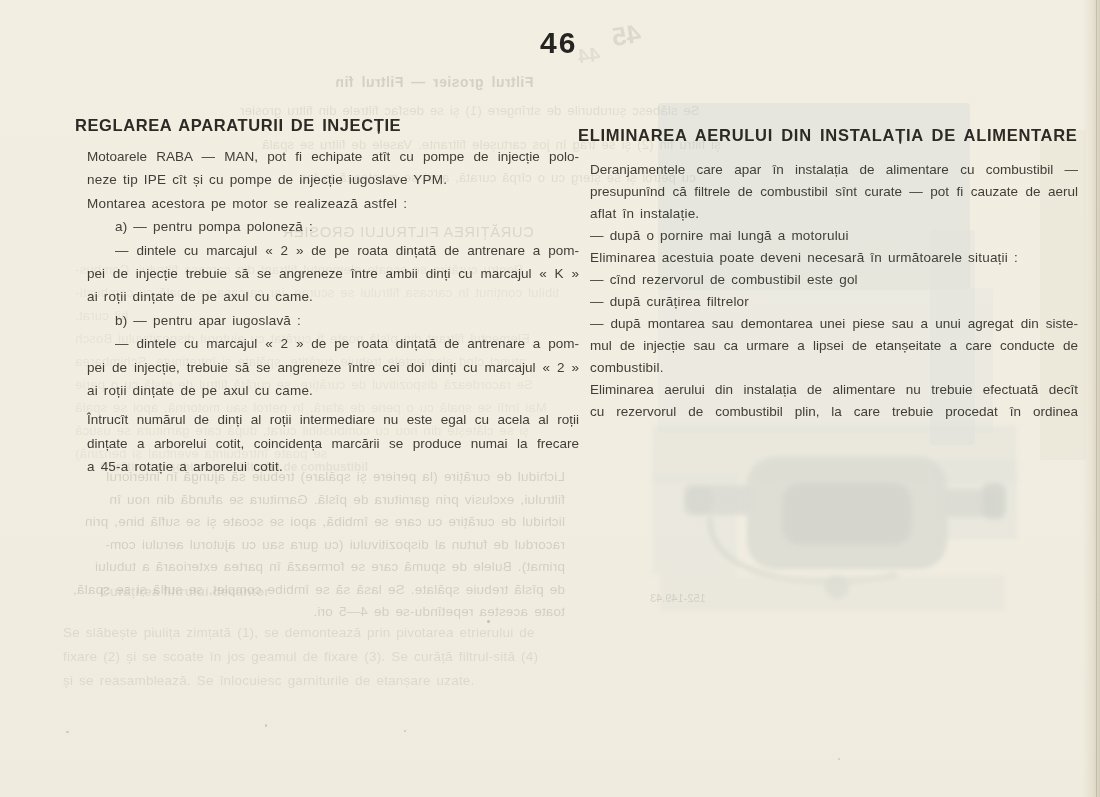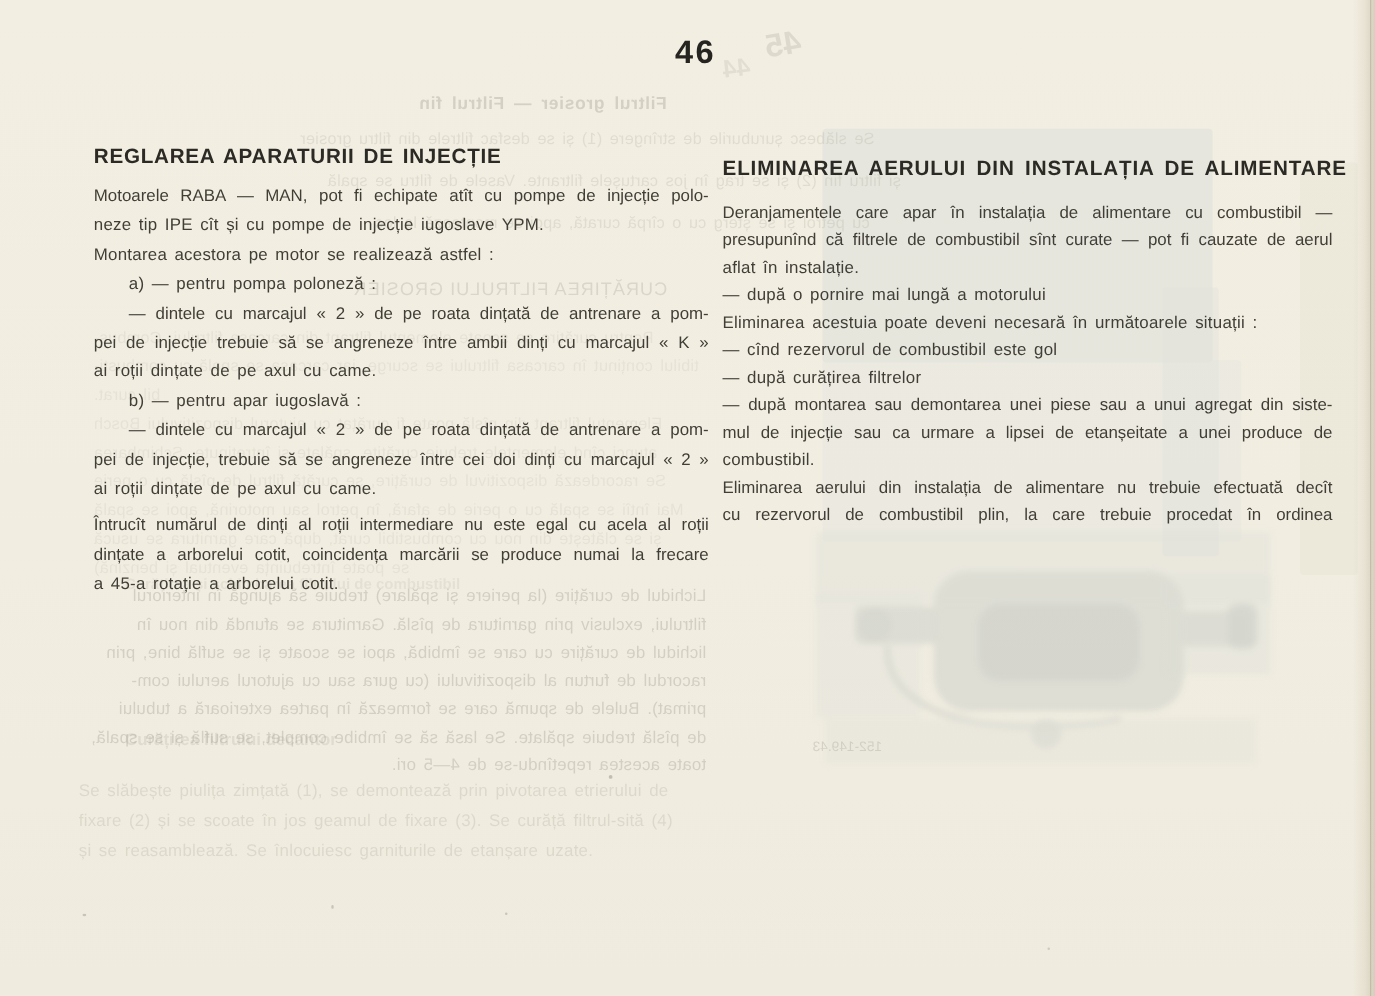--- a/index.html
+++ b/index.html
@@ -11,26 +11,26 @@
     color:#3f3d36;
   }
   
   .edge-shade {
     position:absolute; top:0; right:0; width:18px; height:100%;
     background: linear-gradient(to right, rgba(190,178,146,0) 0%, rgba(190,178,146,0.18) 55%, rgba(150,138,108,0.30) 100%);
   }
   .edge-line { position:absolute; top:0; right:3px; width:1px; height:100%; background:rgba(120,110,86,0.25); }
 
   
-  .page-number { position:absolute; left:540px; top:26px; font-size:26px; font-weight:700; color:#262420; letter-spacing:2px; }
+  .page-number { position:absolute; left:540px; top:26px; font-size:30px; font-weight:700; color:#262420; letter-spacing:2px; }
   .heading { position:absolute; font-weight:700; font-size:16.5px; color:#2c2a25; white-space:nowrap; }
   #left-heading  { left:75px;  top:116px; letter-spacing:0.6px; word-spacing:2px; }
   #right-heading { left:578px; top:126px; letter-spacing:0.7px; word-spacing:3px; }
 
-  .col { position:absolute; font-size:13.5px; color:#403e37; }
+  .col { position:absolute; font-size:13.5px; color:#403e37;margin-left:12px; }
   #left-col  { left:75px;  top:145px; width:492px; line-height:23.4px; }
   #right-col { left:578px; top:159px; width:488px; line-height:22px; }
 
   .ln { letter-spacing:0.2px; word-spacing:2px; white-space:nowrap; }
   .ln.j { text-align:justify; text-align-last:justify; letter-spacing:0; word-spacing:0; white-space:normal; }
 
   
   .ghost { position:absolute; color:#a5a293; }
   .gmir .ln, .mirror-line { transform: scaleX(-1); }
   .g-abs .ln { position:absolute; white-space:nowrap; }
@@ -150,21 +150,21 @@
   <div class="heading" id="right-heading">ELIMINAREA AERULUI DIN INSTALAȚIA DE ALIMENTARE</div>
   <div class="col" id="right-col">
       <div class="ln j">Deranjamentele care apar în instalația de alimentare cu combustibil —</div>
       <div class="ln j">presupunînd că filtrele de combustibil sînt curate — pot fi cauzate de aerul</div>
       <div class="ln">aflat în instalație.</div>
       <div class="ln">— după o pornire mai lungă a motorului</div>
       <div class="ln">Eliminarea acestuia poate deveni necesară în următoarele situații :</div>
       <div class="ln">— cînd rezervorul de combustibil este gol</div>
       <div class="ln">— după curățirea filtrelor</div>
       <div class="ln j">— după montarea sau demontarea unei piese sau a unui agregat din siste-</div>
-      <div class="ln j">mul de injecție sau ca urmare a lipsei de etanșeitate a unei produce de</div>
+      <div class="ln j">mul de injecție sau ca urmare a lipsei de etanșeitate a care conducte de</div>
       <div class="ln">combustibil.</div>
       <div class="ln j">Eliminarea aerului din instalația de alimentare nu trebuie efectuată decît</div>
       <div class="ln j">cu rezervorul de combustibil plin, la care trebuie procedat în ordinea</div>
     </div>
 
   <div class="speck" style="left:487px; top:620px; width:3px; height:3px; opacity:0.35;"></div>
   <div class="speck" style="left:265px; top:724px; width:2px; height:3px; opacity:0.3;"></div>
   <div class="speck" style="left:404px; top:730px; width:2px; height:2px; opacity:0.3;"></div>
   <div class="speck" style="left:66px; top:731px; width:3px; height:2px; opacity:0.3;"></div>
   <div class="speck" style="left:838px; top:758px; width:2px; height:2px; opacity:0.25;"></div>

